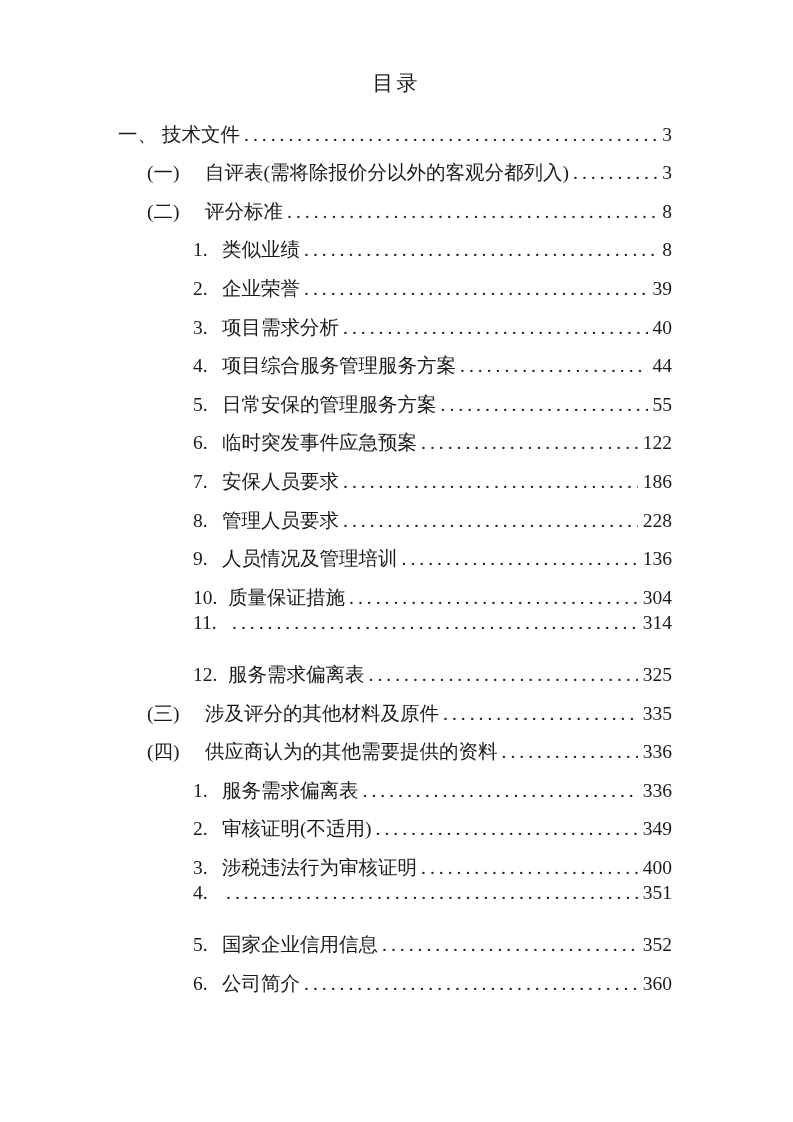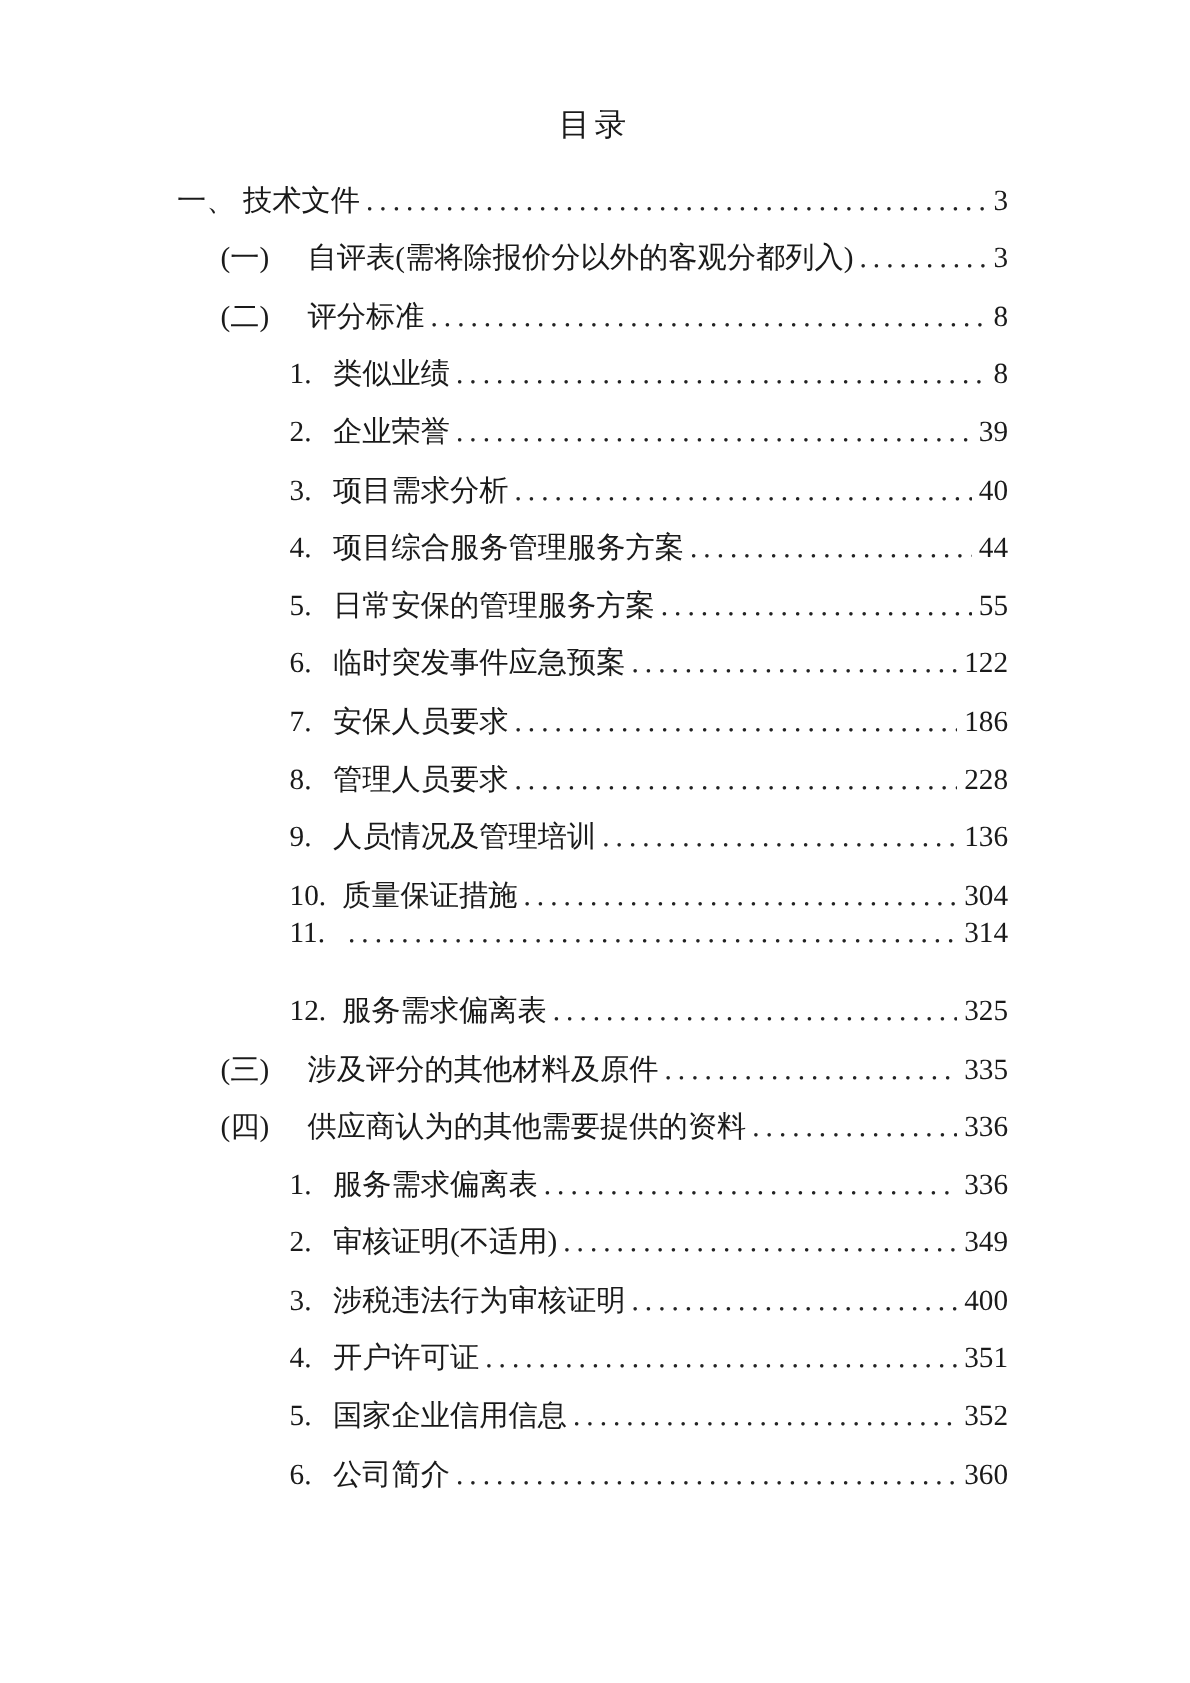--- a/index.html
+++ b/index.html
@@ -187,21 +187,20 @@
     <span class="pagenum">349</span>
   </div>
       <div class="toc-row lvl3">
     <span class="marker">3.</span>
     <span class="title">涉税违法行为审核证明</span>
     <span class="leader">..........................................................................................</span>
     <span class="pagenum">400</span>
   </div>
       <div class="toc-row lvl3">
     <span class="marker">4.</span>
-    <span class="title">开户许可证</span>
     <span class="leader">..........................................................................................</span>
     <span class="pagenum">351</span>
   </div>
       <div class="toc-row lvl3">
     <span class="marker">5.</span>
     <span class="title">国家企业信用信息</span>
     <span class="leader">..........................................................................................</span>
     <span class="pagenum">352</span>
   </div>
       <div class="toc-row lvl3">

